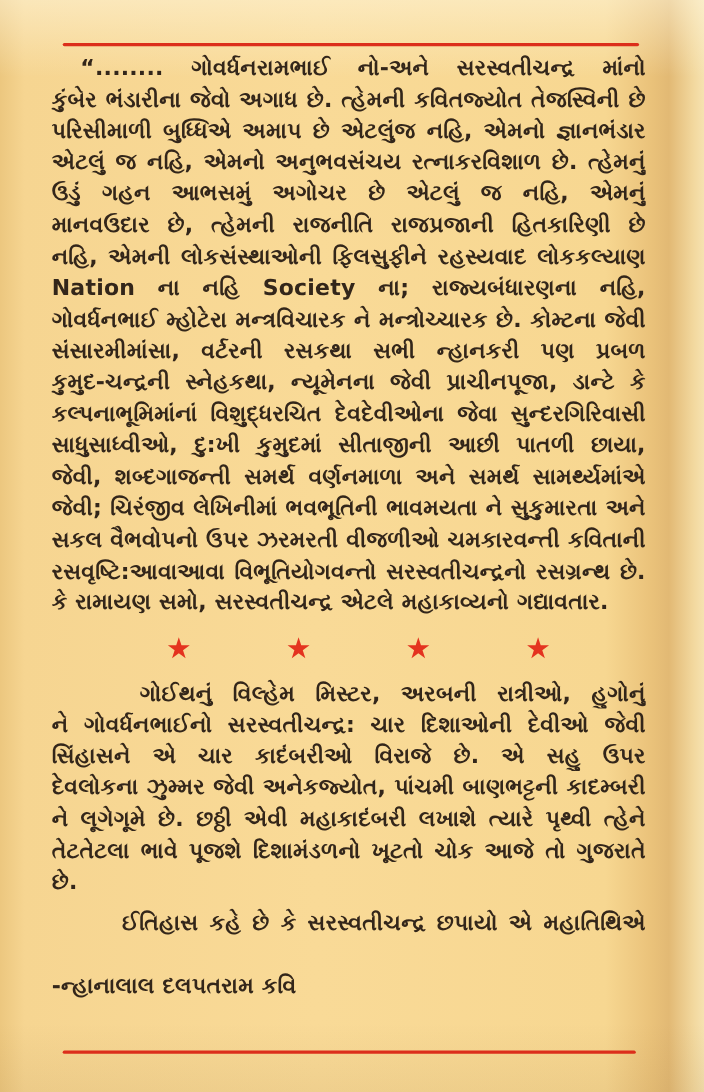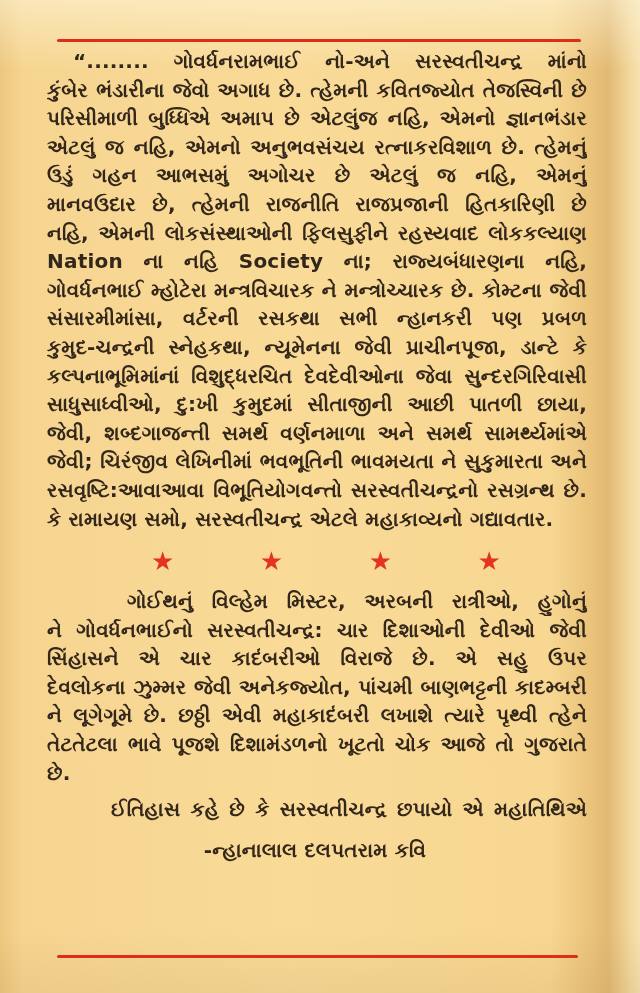--- a/index.html
+++ b/index.html
@@ -39,22 +39,22 @@
   .indent-md{text-indent:64px;}
   .stars{
     display:flex;justify-content:space-between;align-items:center;
     margin:14px 0 12px 104px;width:350px;height:28px;
   }
   .star{
     color:#e4331f;font-size:26px;line-height:28px;
     font-family:"DejaVu Sans",sans-serif;
   }
   .attribution{
-    margin-top:12px;
-    text-align:center;
+    margin-top:30px;
+    text-align:left;
     padding-right:4px;
     font-weight:700;
     height:28.6px;
   }
 </style>
 </head>
 <body>
 
 <div class="page">
 
@@ -71,20 +71,21 @@
       <div class="line">માનવઉદાર છે, ત્હેમની રાજનીતિ રાજપ્રજાની હિતકારિણી છે એટલું જ</div>
       <div class="line">નહિ, એમની લોકસંસ્થાઓની ફિલસુફીને રહસ્યવાદ લોકકલ્યાણ છે.</div>
       <div class="line">Nation ના નહિ Society ના; રાજ્યબંધારણના નહિ, સંસારબંધારણના</div>
       <div class="line">ગોવર્ધનભાઈ મ્હોટેરા મન્ત્રવિચારક ને મન્ત્રોચ્ચારક છે. કોમ્ટના જેવી</div>
       <div class="line">સંસારમીમાંસા, વર્ટરની રસકથા સભી ન્હાનકરી પણ પ્રબળ વેગવન્તી</div>
       <div class="line">કુમુદ-ચન્દ્રની સ્નેહકથા, ન્યૂમેનના જેવી પ્રાચીનપૂજા, ડાન્ટે કે સ્વીડનબોર્ગની</div>
       <div class="line">કલ્પનાભૂમિમાંનાં વિશુદ્ધરચિત દેવદેવીઓના જેવા સુન્દરગિરિવાસી</div>
       <div class="line">સાધુસાધ્વીઓ, દુ:ખી કુમુદમાં સીતાજીની આછી પાતળી છાયા, બાણભટ્ટના</div>
       <div class="line">જેવી, શબ્દગાજન્તી સમર્થ વર્ણનમાળા અને સમર્થ સામર્થ્યમાંએ નિગૂઢ</div>
       <div class="line">જેવી; ચિરંજીવ લેખિનીમાં ભવભૂતિની ભાવમયતા ને સુકુમારતા અને એ</div>
+      <div class="line">સકલ વૈભવોપનો ઉપર ઝરમરતી વીજળીઓ ચમકારવન્તી કવિતાની</div>
       <div class="line">રસવૃષ્ટિ:આવાઆવા વિભૂતિયોગવન્તો સરસ્વતીચન્દ્રનો રસગ્રન્થ છે. મહાભારત</div>
       <div class="line short">કે રામાયણ સમો, સરસ્વતીચન્દ્ર એટલે મહાકાવ્યનો ગદ્યાવતાર.</div>
     </div>
 
     <div class="stars">
       <span class="star">★</span>
       <span class="star">★</span>
       <span class="star">★</span>
       <span class="star">★</span>
     </div>

